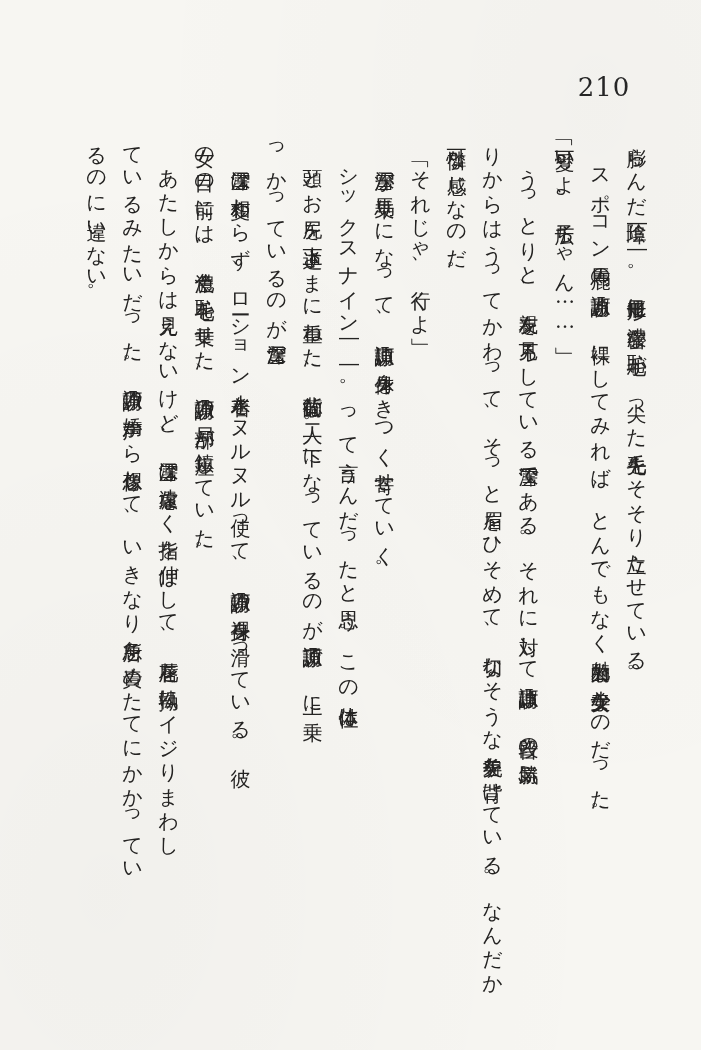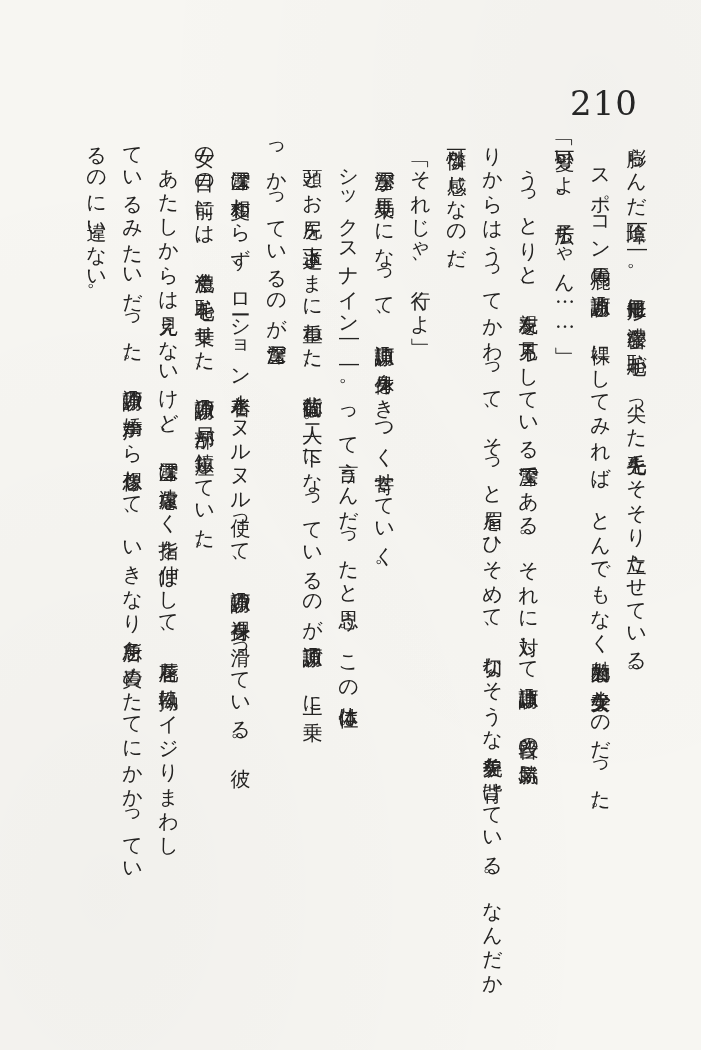--- a/index.html
+++ b/index.html
@@ -20,24 +20,23 @@
       radial-gradient(ellipse at 15% 85%, rgba(0,0,0,0.025), transparent 60%),
       radial-gradient(ellipse at 85% 10%, rgba(0,0,0,0.02), transparent 55%),
       #f7f6f2;
   }
   .page-number {
     position: absolute;
     top: 72px;
     right: 62px;
     width: 70px;
     text-align: center;
-    font-size: 34px;
+    font-size: 26px;
     color: #262626;
     letter-spacing: 1px;
-    margin-top: 11px;
   }
   .text-block {
     position: absolute;
     top: 133px;
     right: 46px;
     width: 578px;
     height: 898px;
     writing-mode: vertical-rl;
     text-orientation: upright;
     font-size: 20px;

